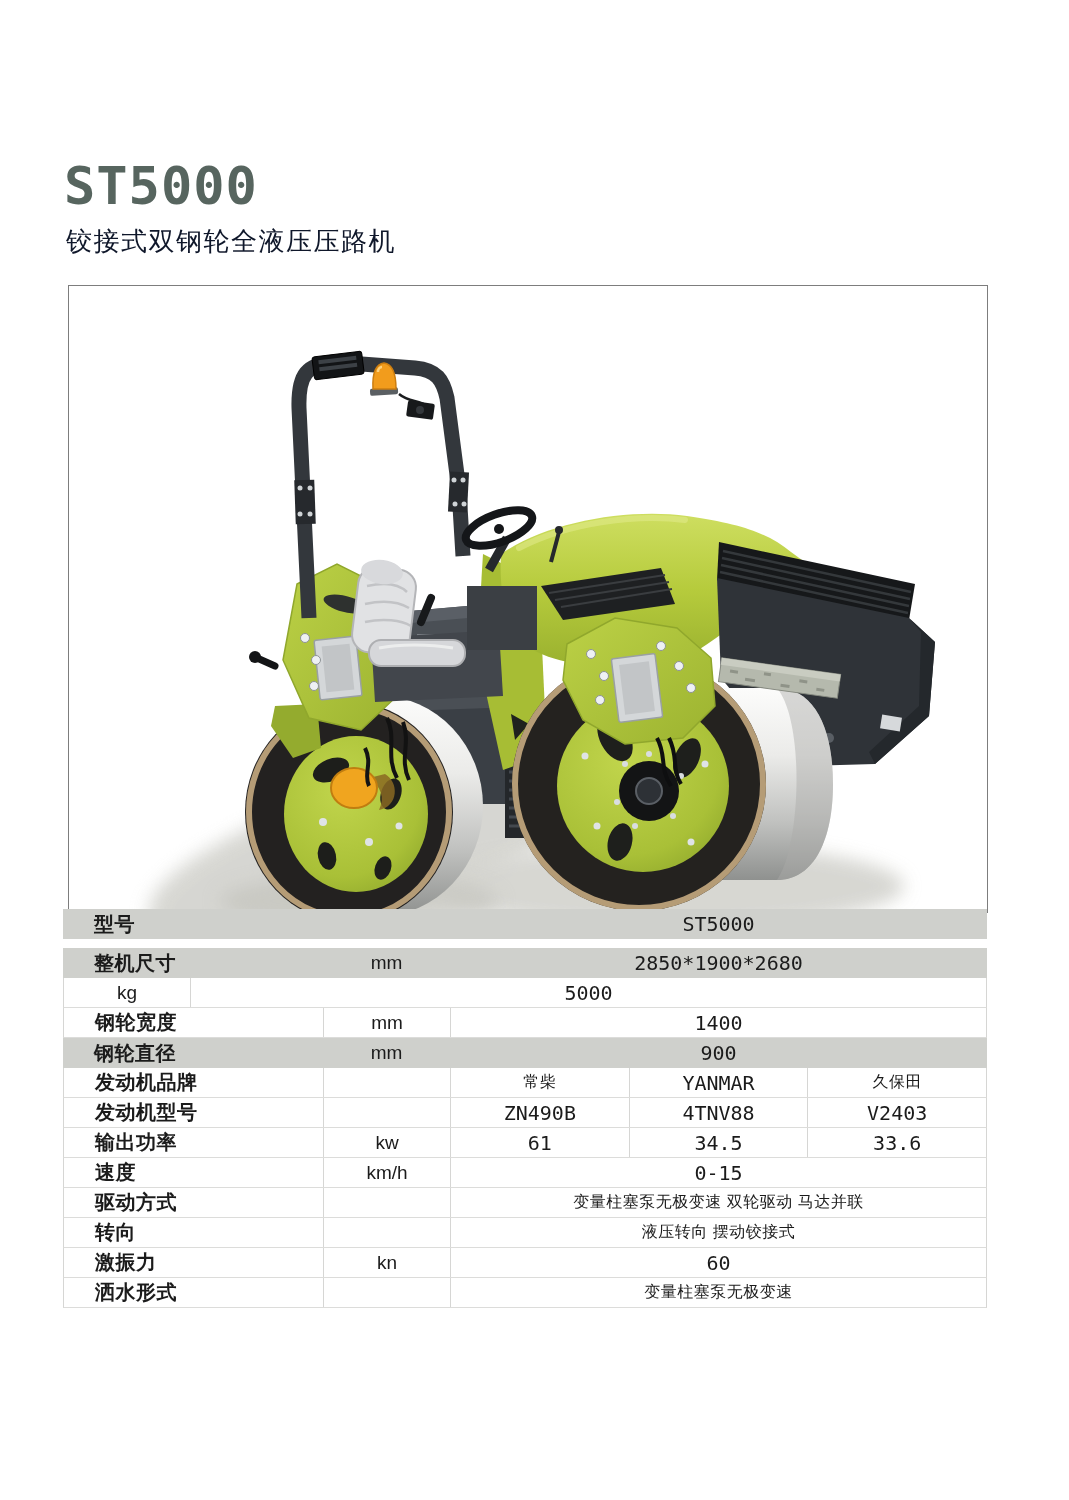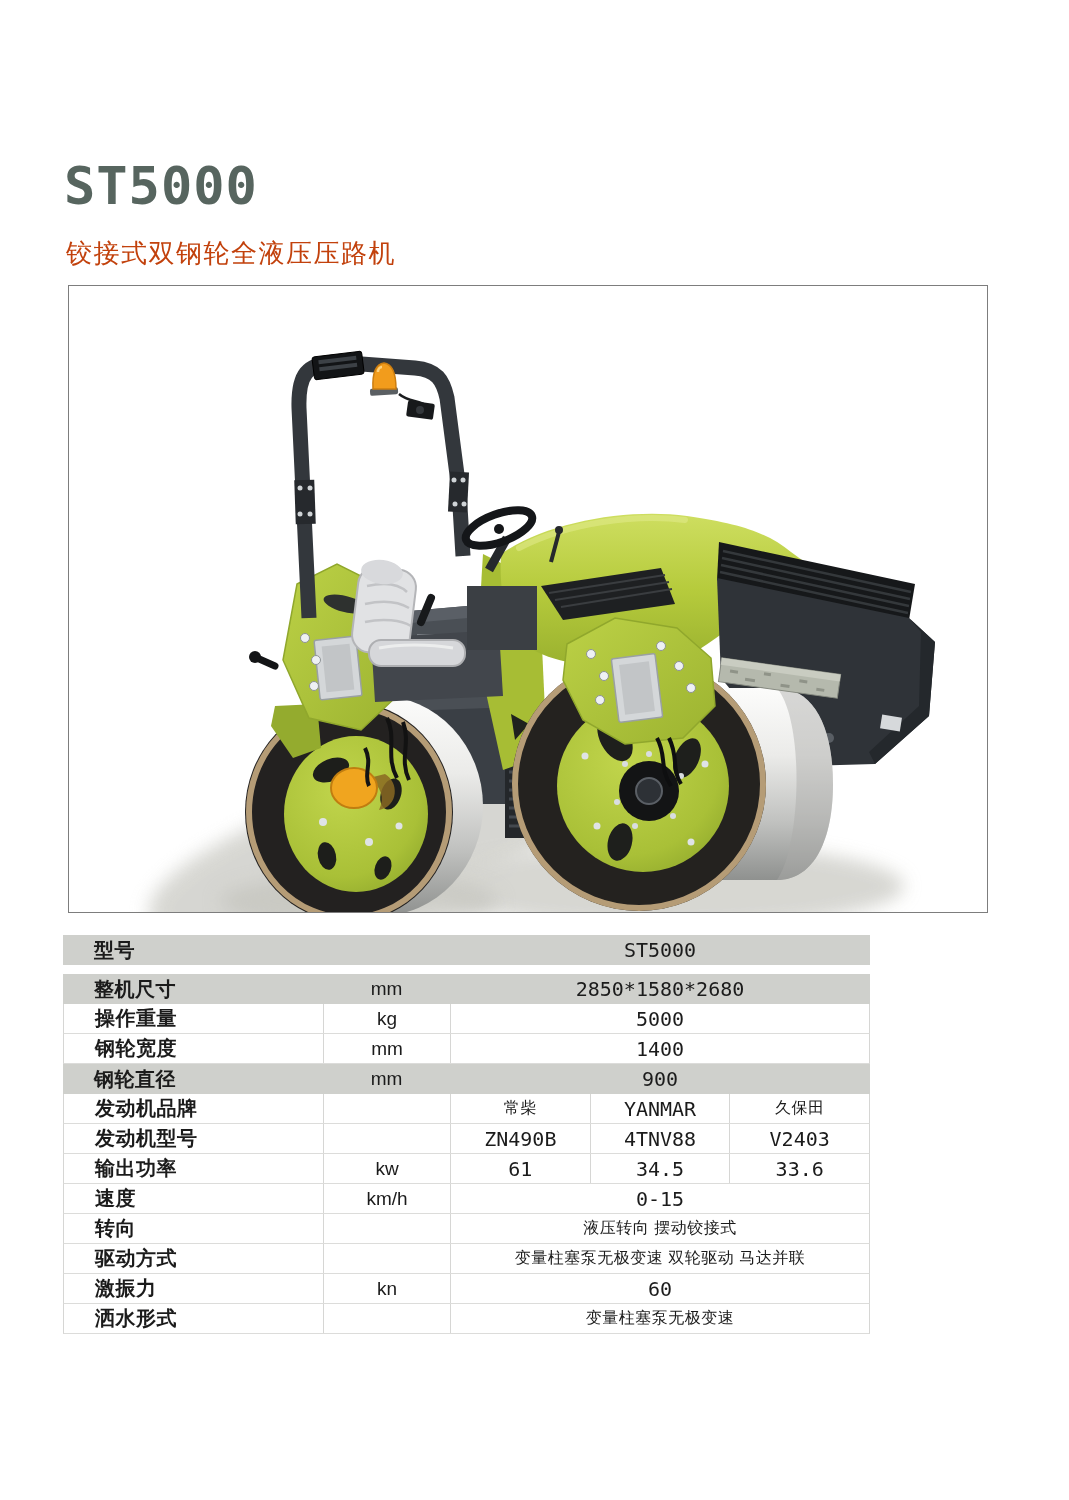--- a/index.html
+++ b/index.html
@@ -1,25 +1,25 @@
 <!DOCTYPE html>
 <html><head>
 <meta charset="utf-8">
 <style>
   html,body{margin:0;padding:0;background:#ffffff;}
   .page{position:relative;width:1069px;height:1500px;background:#ffffff;overflow:hidden;
         font-family:"Liberation Sans","DejaVu Sans",sans-serif;color:#1b1b1b;}
   .title{position:absolute;left:64px;top:158px;
          font-family:"DejaVu Sans Mono","Liberation Mono",monospace;
          font-size:52px;font-weight:bold;color:#57655f;letter-spacing:1px;line-height:1.1;}
-  .subtitle{position:absolute;left:66px;top:236px;font-size:26px;color:#c2410c;letter-spacing:1.5px;}
+  .subtitle{position:absolute;left:66px;top:224px;font-size:26px;color:#0f172a;letter-spacing:1.5px;}
   .imgbox{position:absolute;left:68px;top:285px;width:918px;height:626px;
           border:1px solid #7d7d7d;background:#ffffff;box-sizing:content-box;}
   .imgbox svg{display:block;}
-  .spec{position:absolute;left:63px;top:935px;width:807px;}
+  .spec{position:absolute;left:63px;top:909px;width:924px;}
   .trow{display:flex;height:30px;box-sizing:border-box;background:#ffffff;}
   .trow.band{background:#cfd0cc;}
   .trow.plain{border-left:1px solid #d6d6d4;border-right:1px solid #d6d6d4;border-bottom:1px solid #dcdcda;}
   .cell{display:flex;align-items:center;box-sizing:border-box;}
   .c-label{width:260px;padding-left:31px;font-weight:bold;font-size:20px;letter-spacing:0.5px;}
   .c-unit{width:127px;justify-content:center;font-size:19px;}
   .c-vals{flex:1;display:flex;align-items:stretch;}
   .vcell{flex:1;display:flex;align-items:center;justify-content:center;font-size:16px;letter-spacing:0.5px;}
   .vcell.mono{font-family:"DejaVu Sans Mono","Liberation Mono",monospace;font-size:20px;letter-spacing:0;}
   .trow.plain .c-label{border-right:1px solid #d6d6d4;}
@@ -238,25 +238,24 @@
         <div class="cell c-unit"></div>
         <div class="cell c-vals">
           <div class="vcell mono">ST5000</div>
         </div>
       </div>
       <div class="tgap"></div>
       <div class="trow band">
         <div class="cell c-label">整机尺寸</div>
         <div class="cell c-unit">mm</div>
         <div class="cell c-vals">
-          <div class="vcell mono">2850*1580*2680</div>
-        </div>
-      </div>
-      <div class="trow plain">
-        <div class="cell c-label">操作重量</div>
+          <div class="vcell mono">2850*1900*2680</div>
+        </div>
+      </div>
+      <div class="trow plain">
         <div class="cell c-unit">kg</div>
         <div class="cell c-vals">
           <div class="vcell mono">5000</div>
         </div>
       </div>
       <div class="trow plain">
         <div class="cell c-label">钢轮宽度</div>
         <div class="cell c-unit">mm</div>
         <div class="cell c-vals">
           <div class="vcell mono">1400</div>
@@ -297,31 +296,31 @@
         </div>
       </div>
       <div class="trow plain">
         <div class="cell c-label">速度</div>
         <div class="cell c-unit">km/h</div>
         <div class="cell c-vals">
           <div class="vcell mono">0-15</div>
         </div>
       </div>
       <div class="trow plain">
+        <div class="cell c-label">驱动方式</div>
+        <div class="cell c-unit"></div>
+        <div class="cell c-vals">
+          <div class="vcell">变量柱塞泵无极变速 双轮驱动 马达并联</div>
+        </div>
+      </div>
+      <div class="trow plain">
         <div class="cell c-label">转向</div>
         <div class="cell c-unit"></div>
         <div class="cell c-vals">
           <div class="vcell">液压转向 摆动铰接式</div>
-        </div>
-      </div>
-      <div class="trow plain">
-        <div class="cell c-label">驱动方式</div>
-        <div class="cell c-unit"></div>
-        <div class="cell c-vals">
-          <div class="vcell">变量柱塞泵无极变速 双轮驱动 马达并联</div>
         </div>
       </div>
       <div class="trow plain">
         <div class="cell c-label">激振力</div>
         <div class="cell c-unit">kn</div>
         <div class="cell c-vals">
           <div class="vcell mono">60</div>
         </div>
       </div>
       <div class="trow plain">

